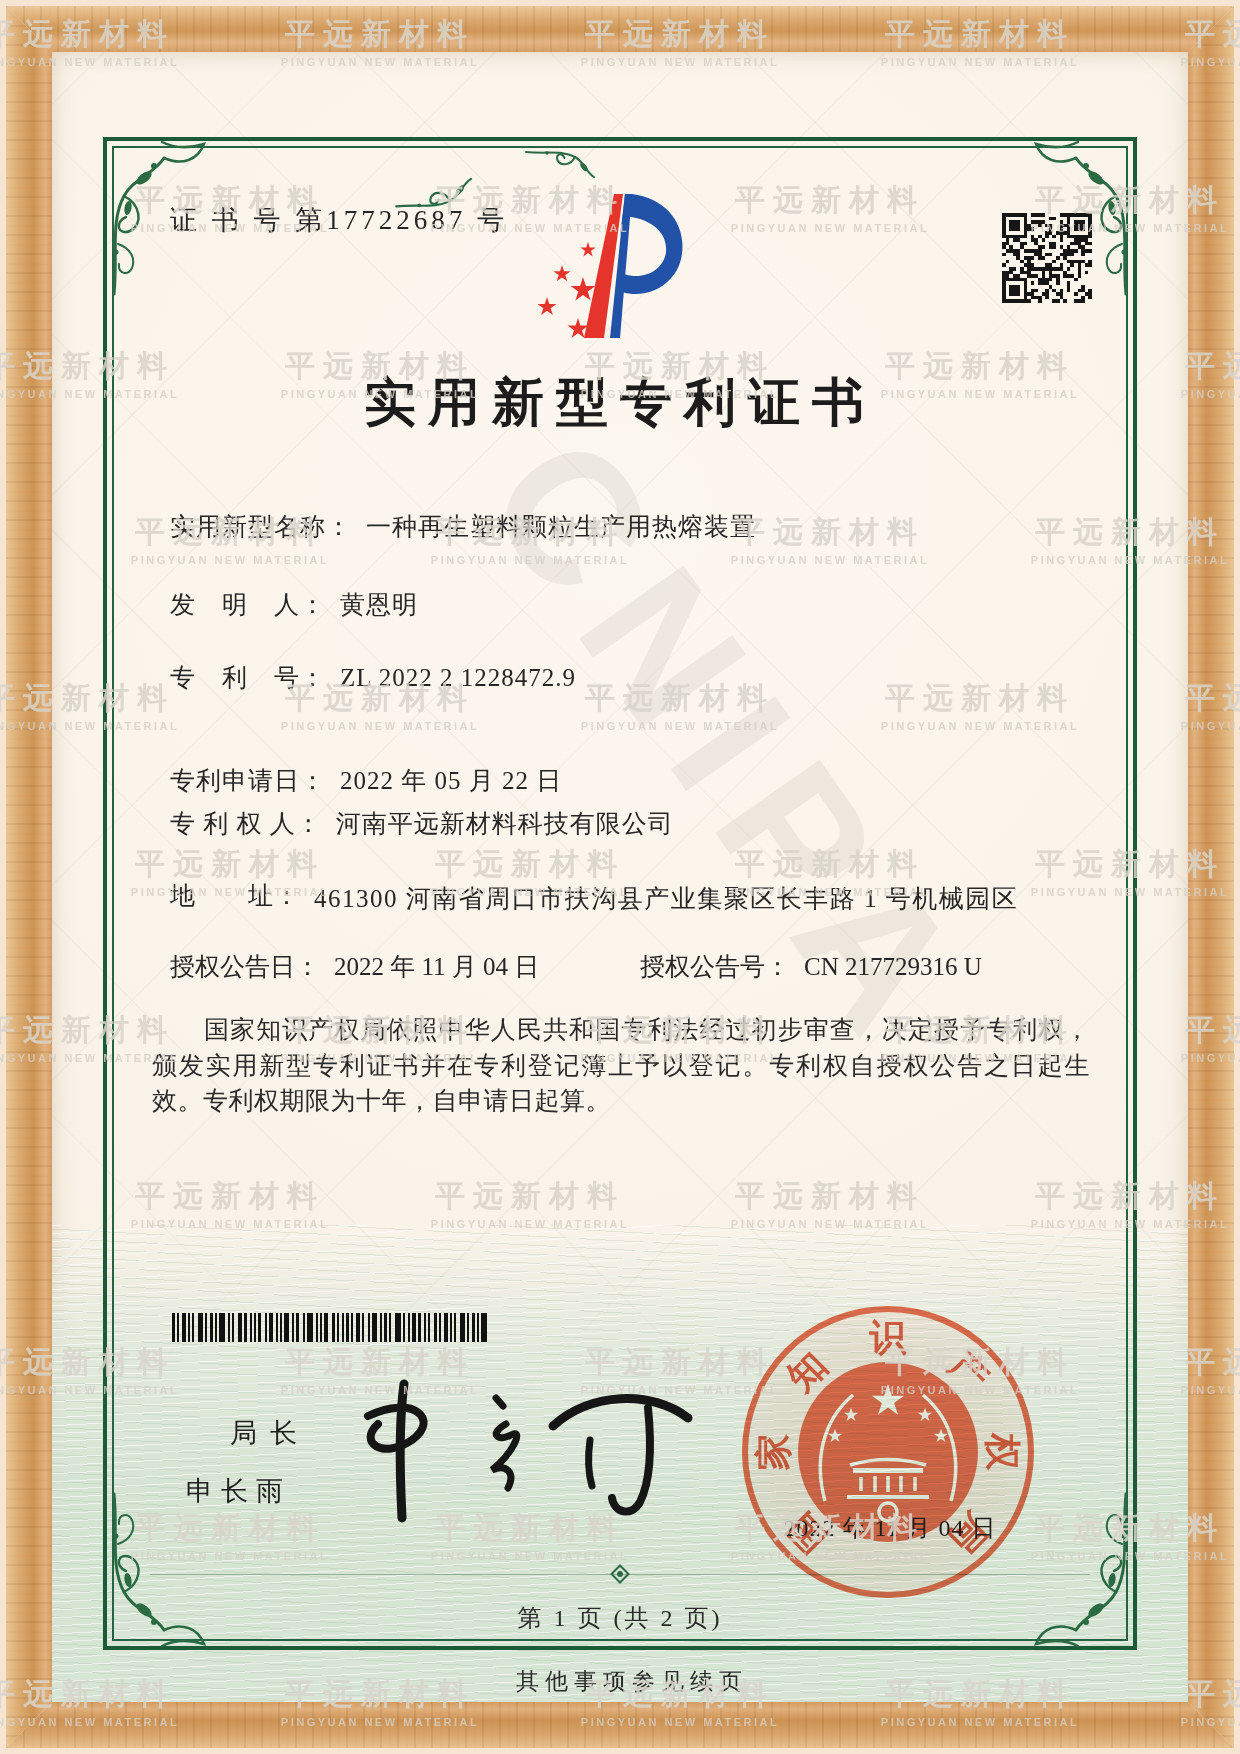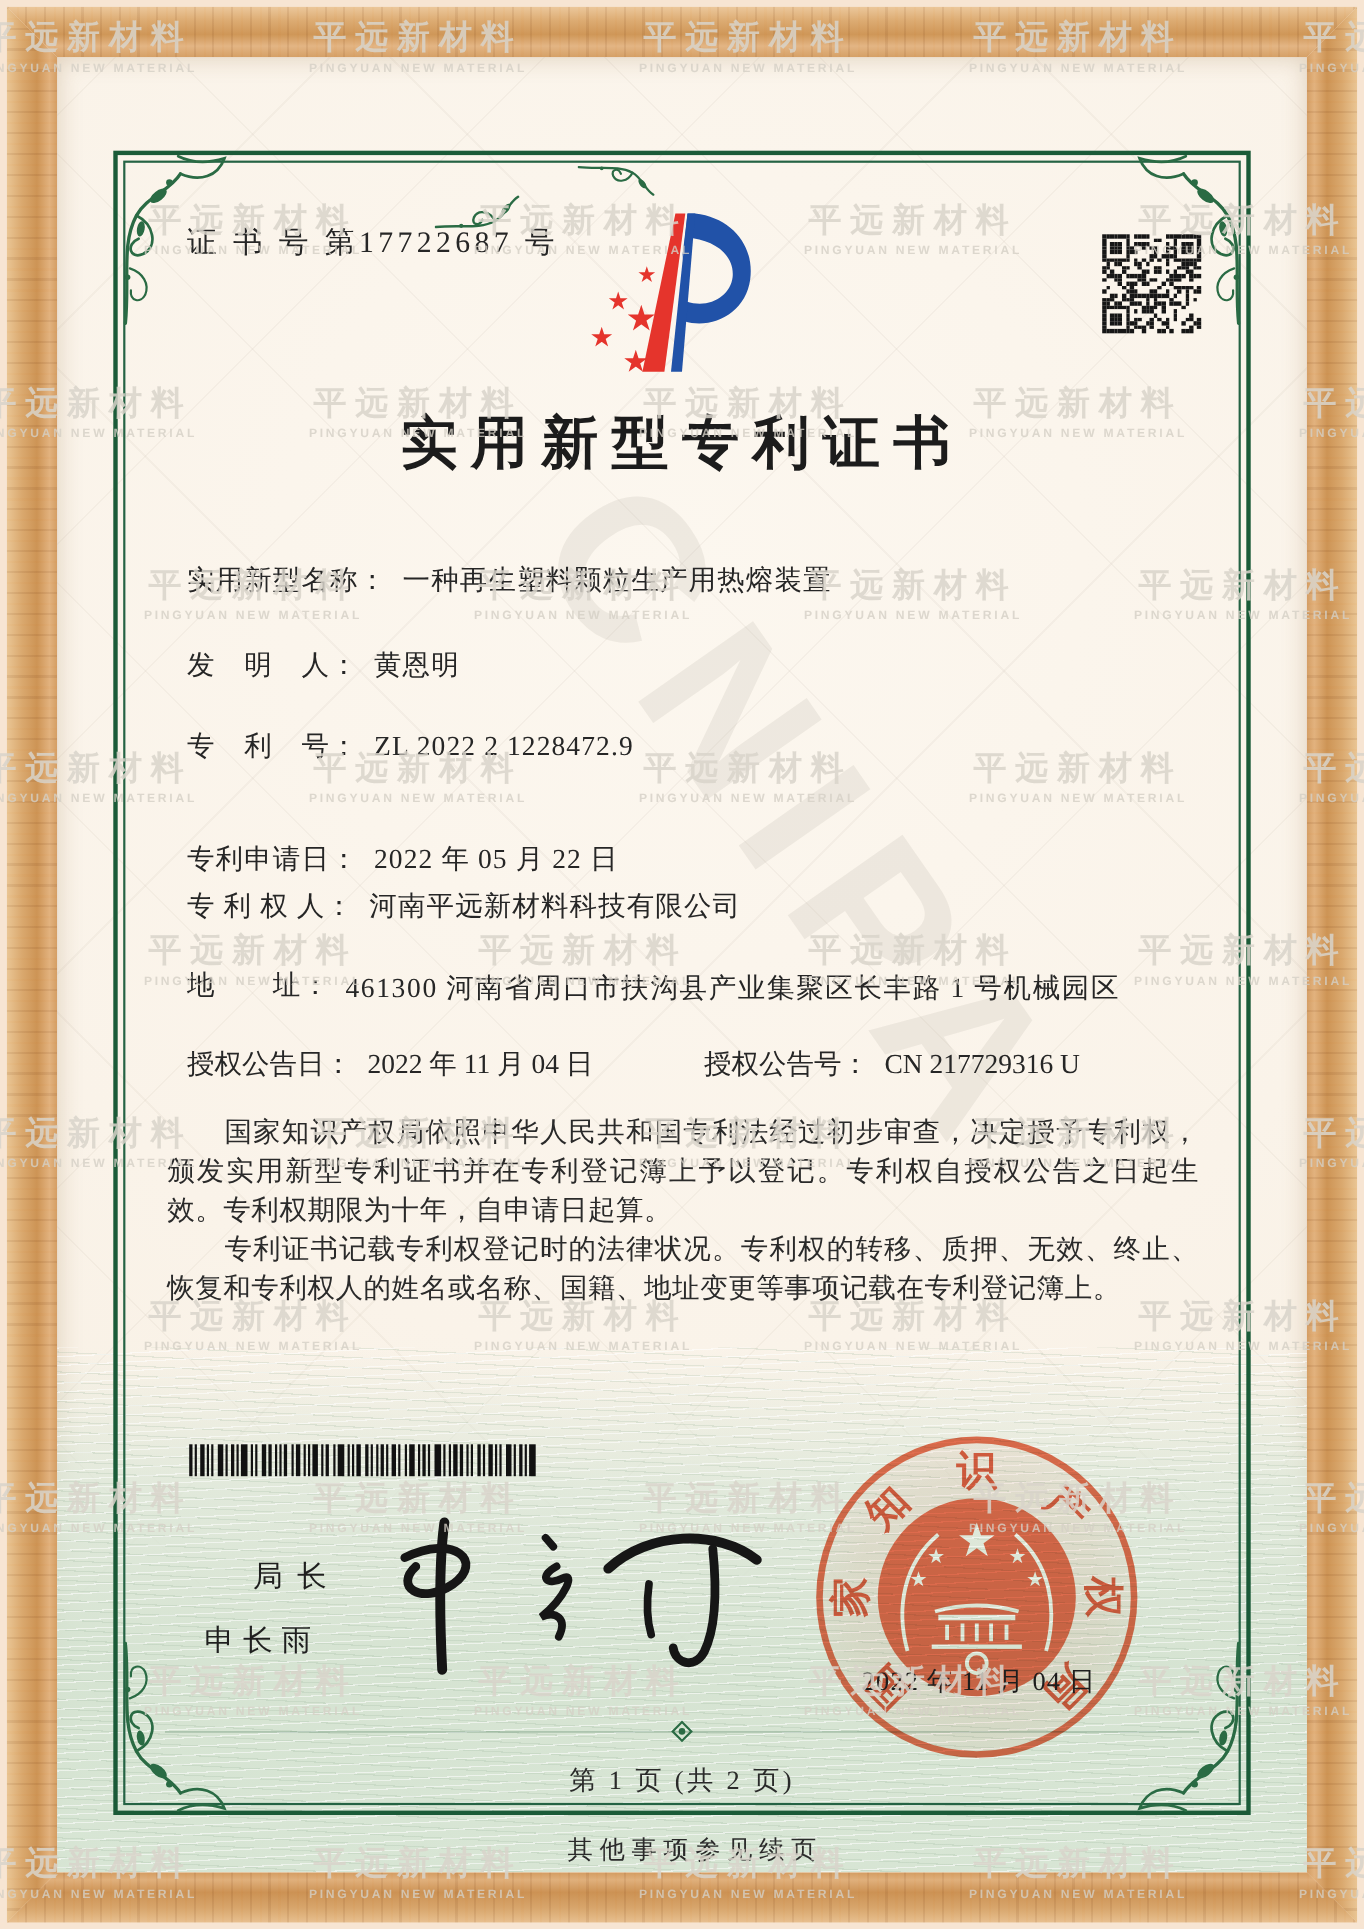--- a/index.html
+++ b/index.html
@@ -852,21 +852,20 @@
       <div class="frow" style="top: 879px;"><span class="lab">地　　址：</span><span class="val wrap">461300  河南省周口市扶沟县产业集聚区长丰路 1 号机械园区</span></div>
     </div>
 
   <div class="grant">
     <span>授权公告日：</span><span class="val" style="margin-left:14px;">2022 年 11 月 04 日</span>
     <span class="g2"><span>授权公告号：</span><span style="margin-left:14px;">CN 217729316 U</span></span>
   </div>
 
   <div class="paras">
     <p>国家知识产权局依照中华人民共和国专利法经过初步审查，决定授予专利权，颁发实用新型专利证书并在专利登记簿上予以登记。专利权自授权公告之日起生效。专利权期限为十年，自申请日起算。</p>
-    <p>专利证书记载专利权登记时的法律状况。专利权的转移、质押、无效、终止、恢复和专利权人的姓名或名称、国籍、地址变更等事项记载在专利登记簿上。</p>
   </div>
 
   <div class="barcode" id="barcode">
       <i style="width: 3px; margin-right: 2px;"></i>
       <i style="width: 2px; margin-right: 3px;"></i>
       <i style="width: 4px; margin-right: 2px;"></i>
       <i style="width: 2px; margin-right: 2px;"></i>
       <i style="width: 2px; margin-right: 4px;"></i>
       <i style="width: 5px; margin-right: 2px;"></i>
       <i style="width: 2px; margin-right: 3px;"></i>

